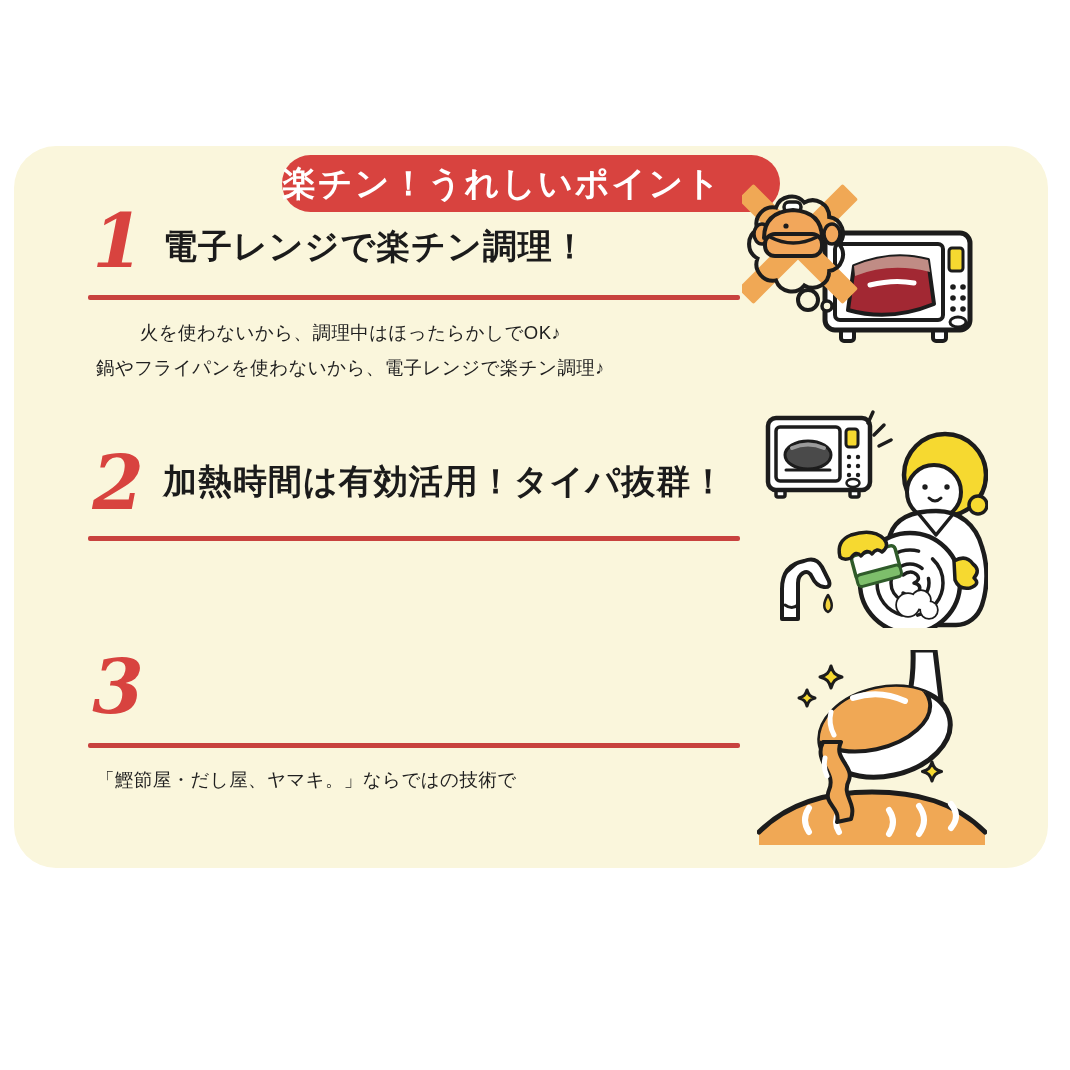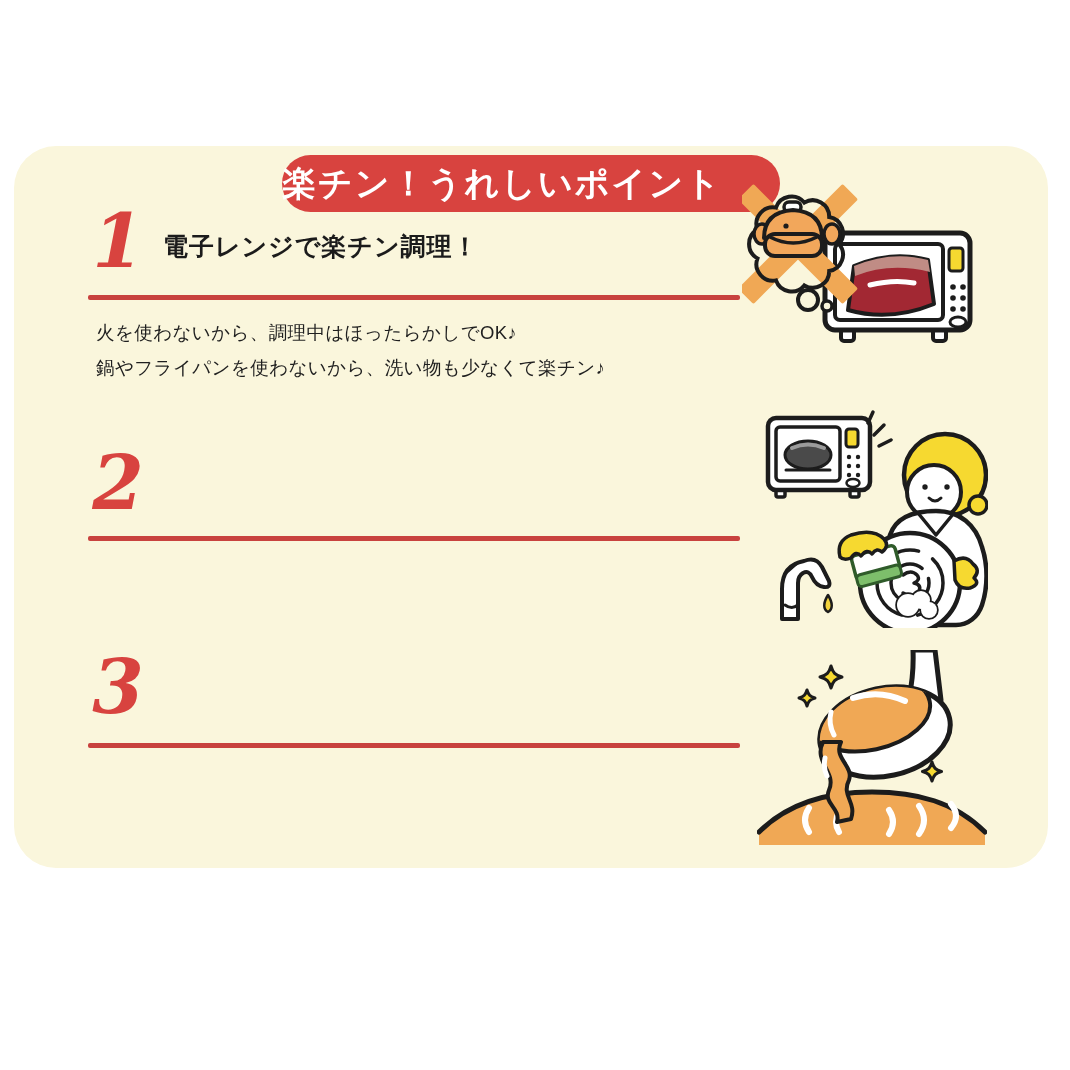--- a/index.html
+++ b/index.html
@@ -6,44 +6,44 @@
   .stage{position:relative;width:1070px;height:1070px;background:#ffffff;overflow:hidden;
          font-family:"Liberation Sans","DejaVu Sans",sans-serif;}
   .card{position:absolute;left:14px;top:146px;width:1034px;height:722px;
         background:#FAF6DC;border-radius:42px;}
   .badge{position:absolute;left:282px;top:117px;width:498px;height:57px;
          background:#D8433F;border-radius:29px;display:flex;align-items:center;margin-top:38px;}
   .badge span{color:#ffffff;font-size:34px;font-weight:bold;letter-spacing:2px;}
   .num{position:absolute;width:60px;text-align:center;color:#D8433F;
        font-family:"DejaVu Serif","Liberation Serif",serif;font-style:italic;font-weight:bold;
        font-size:74px;line-height:74px;}
-  .ttl{position:absolute;left:163px;color:#1b1b1b;font-size:25px;font-weight:bold;
+  .ttl{position:absolute;left:163px;color:#1b1b1b;font-size:34px;font-weight:bold;
        letter-spacing:1px;line-height:40px;white-space:nowrap;}
   .rule{position:absolute;left:88px;width:652px;height:5px;background:#C8423E;border-radius:2px;}
-  .body-text{position:absolute;left:96px;}
+  .body-text{position:absolute;left:96px;text-align:center;}
   .body-text p{margin:0;font-size:18.5px;line-height:35px;color:#1f1f1f;letter-spacing:0.4px;white-space:nowrap;}
   .illo{position:absolute;}
   svg *{vector-effect:none;}
 </style>
 </head>
 <body>
 
 <div class="stage">
   <div class="card"></div>
 
   <div class="badge">
     <span>楽チン！うれしいポイント</span>
   </div>
 
   <div class="num" style="left:88px;top:204px;">1</div>
   <div class="ttl" style="top:226px;">電子レンジで楽チン調理！</div>
   <div class="rule" style="top:295px;"></div>
   <div class="body-text" style="top:315px;">
     <p>火を使わないから、調理中はほったらかしでOK♪</p>
-    <p>鍋やフライパンを使わないから、洗い物も少なくて楽チン♪</p>
+    <p>鍋やフライパンを使わないから、電子レンジで楽チン調理♪</p>
   </div>
 
   <svg class="illo" style="left:742px;top:182px;" width="235" height="172" viewBox="0 0 235 172">
 
     <g stroke-linecap="round" stroke-linejoin="round">
       <rect x="99" y="146" width="13" height="13" rx="3" fill="#fff" stroke="#1C1C1C" stroke-width="4"></rect>
       <rect x="191" y="146" width="13" height="13" rx="3" fill="#fff" stroke="#1C1C1C" stroke-width="4"></rect>
       <rect x="83" y="51" width="145" height="97" rx="10" fill="#fff" stroke="#1C1C1C" stroke-width="5"></rect>
       <rect x="93" y="62" width="108" height="76" rx="5" fill="#fff" stroke="#1C1C1C" stroke-width="4"></rect>
       <g>
@@ -81,20 +81,21 @@
       <ellipse cx="90" cy="52" rx="8" ry="10" fill="#F2A75B" stroke="#1C1C1C" stroke-width="3.5"></ellipse>
       <rect x="42" y="20" width="17" height="10" rx="5" fill="#fff" stroke="#1C1C1C" stroke-width="3.5"></rect>
       <path d="M22,56 Q22,30 51,28 Q80,30 80,56 Z" fill="#F2A75B" stroke="#1C1C1C" stroke-width="4"></path>
       <rect x="23" y="52" width="57" height="22" rx="10" fill="#F2A75B" stroke="#1C1C1C" stroke-width="4"></rect>
       <circle cx="44" cy="44" r="2.6" fill="#1C1C1C"></circle>
       <path d="M28,55 Q51,67 75,55" fill="none" stroke="#1C1C1C" stroke-width="3.5"></path>
     </g>
   </svg>
 
   <div class="num" style="left:88px;top:446px;">2</div>
+  <div class="ttl" style="top:461px;">加熱時間は有効活用！タイパ抜群！</div>
   <div class="rule" style="top:536px;"></div>
 
   <svg class="illo" style="left:748px;top:403px;" width="240" height="225" viewBox="0 0 240 225">
     <g stroke-linecap="round" stroke-linejoin="round">
 
       <g>
         <rect x="28" y="85" width="9" height="9" rx="2" fill="#fff" stroke="#1C1C1C" stroke-width="3.5"></rect>
         <rect x="102" y="85" width="9" height="9" rx="2" fill="#fff" stroke="#1C1C1C" stroke-width="3.5"></rect>
         <rect x="20" y="15" width="102" height="72" rx="8" fill="#fff" stroke="#1C1C1C" stroke-width="4.5"></rect>
         <rect x="28" y="24" width="64" height="54" rx="4" fill="#fff" stroke="#1C1C1C" stroke-width="3.5"></rect>
@@ -164,20 +165,21 @@
         <path d="M40,168 L48,161" fill="none" stroke="#1C1C1C" stroke-width="3"></path>
         <path d="M37,202 Q44,207 50,202" fill="none" stroke="#1C1C1C" stroke-width="3"></path>
         <path d="M80,192 C75,200 75,206 80,209 C85,206 85,200 80,192 Z" fill="#F2D33C" stroke="#1C1C1C" stroke-width="2.5"></path>
       </g>
     </g>
   </svg>
 
   <div class="num" style="left:88px;top:650px;">3</div>
   <div class="rule" style="top:743px;"></div>
   <div class="body-text" style="top:762px;">
+    <p>「鰹節屋・だし屋、ヤマキ。」ならではの技術で</p>
   </div>
 
   <svg class="illo" style="left:757px;top:650px;" width="230" height="195" viewBox="0 0 230 195">
     <defs>
       <clipPath id="bowlClip">
           <ellipse cx="128" cy="82" rx="66" ry="44" transform="rotate(-12 128 82)"></ellipse>
         </clipPath>
     </defs>
     <g stroke-linecap="round" stroke-linejoin="round">
 

